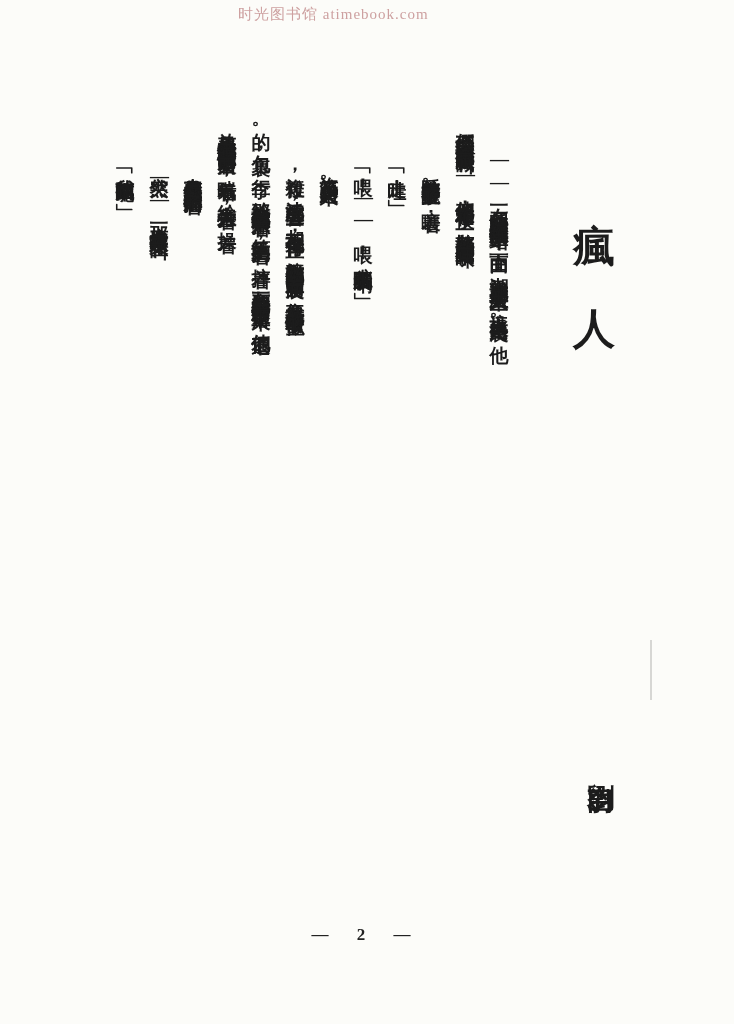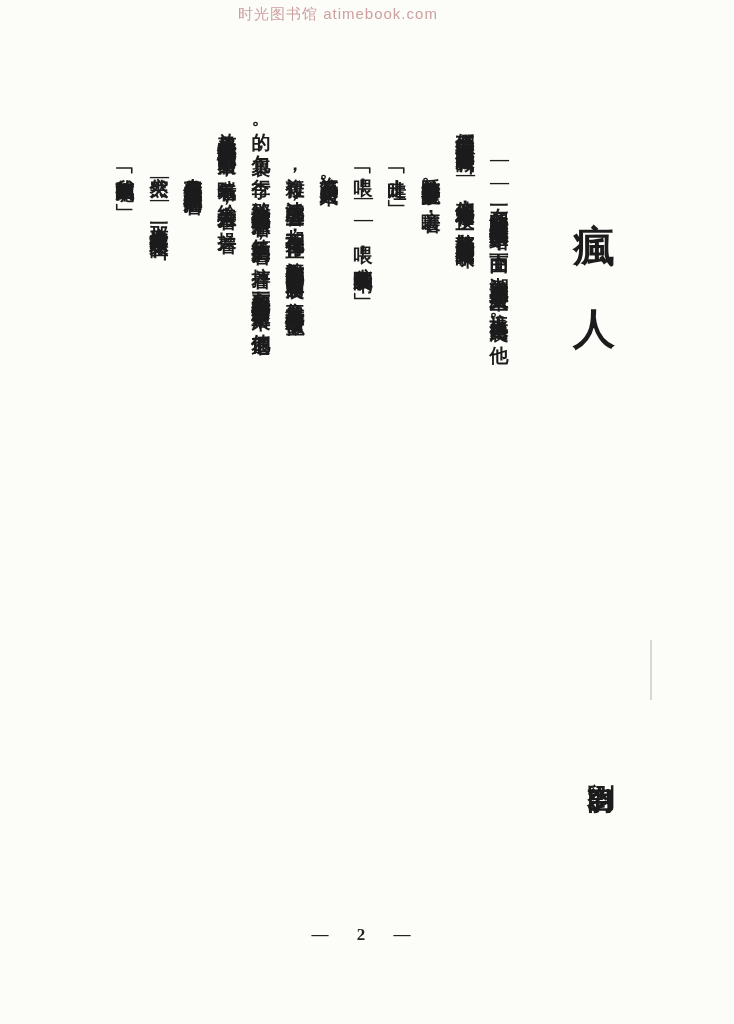--- a/index.html
+++ b/index.html
@@ -9,21 +9,21 @@
     position: relative;
     overflow: hidden;
     font-family: "Liberation Serif", "DejaVu Serif", serif;
     color: #1c1c1c;
   }
   .page { position: absolute; inset: 0; }
 
   .watermark {
     position: absolute;
     top: 5px; left: 238px;
-    font-family: Liberation Sans, sans-serif;
+    font-family: Liberation Serif, serif;
     font-size: 15px;
     letter-spacing: 1px;
     color: #cda0a0;
     white-space: nowrap;
   }
 
   .v { writing-mode: vertical-rl; text-orientation: upright; }
 
   .title {
     position: absolute;

